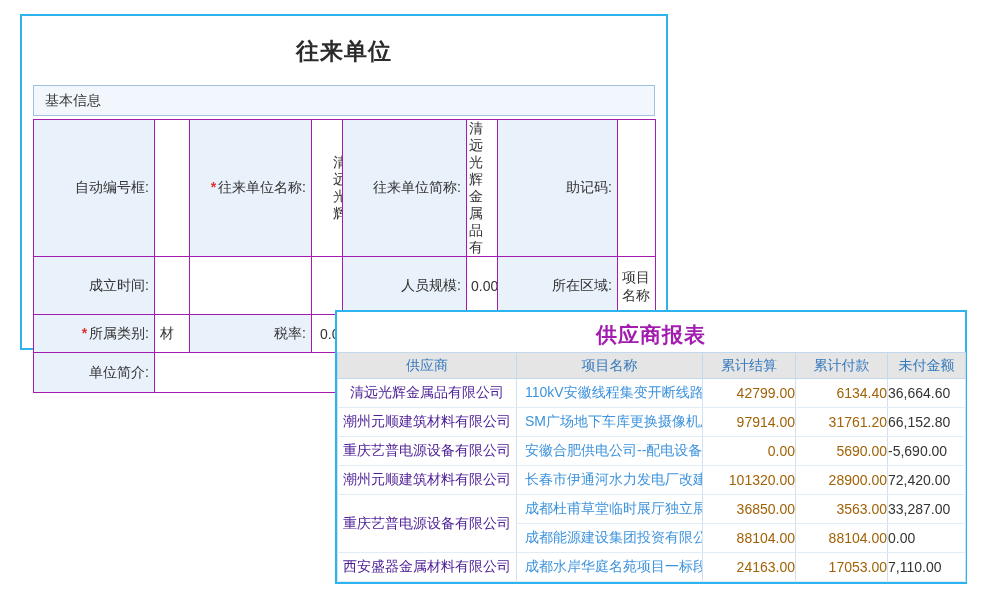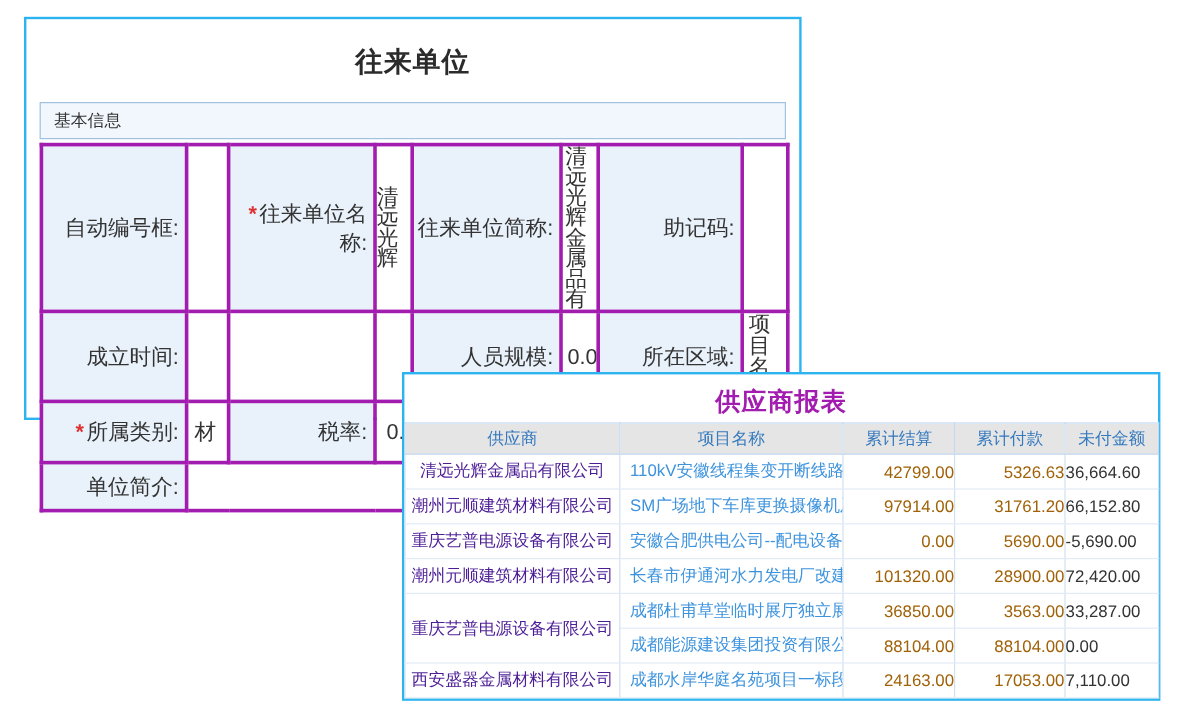--- a/index.html
+++ b/index.html
@@ -8,24 +8,24 @@
   .stage { position:relative; width:1000px; height:600px; overflow:hidden; background:#fff; }
 
   
   .panel { position:absolute; background:#fff; border:2px solid #2cb4f0; }
   #partner-panel { left:20px; top:14px; width:648px; height:336px; z-index:1; }
   #partner-title { margin-top:20px; text-align:center; font-size:23px; font-weight:bold; color:#2b2b2b; letter-spacing:1px; }
   #section-bar { position:absolute; left:11px; top:69px; width:622px; height:31px;
     background:#f1f7fd; border:1px solid #a2c1e0; font-size:14px; color:#333;
     line-height:29px; padding-left:11px; }
   #partner-table { position:absolute; left:11px; top:103px; border-collapse:collapse; table-layout:fixed; width:622px; }
-  #partner-table td { border:3px solid #a21caf; font-size:18px; color:#333; vertical-align:middle; overflow:hidden; }
+  #partner-table td { border:1px solid #a21caf; font-size:14px; color:#333; vertical-align:middle; overflow:hidden; }
   #partner-table td.lbl { background:#e9f2fb; text-align:right; padding-right:5px;margin-top:48px; }
   #partner-table td.val { background:#ffffff; text-align:left; padding-left:8px; }
-  #partner-table td.wrap1 { padding:0 0; word-break:break-all; line-height:17px; text-align:left; }
+  #partner-table td.wrap1 { padding:0 21px; word-break:break-all; line-height:17px; text-align:left; }
   #partner-table td.wrap2 { padding:0 2px; word-break:break-all; line-height:17px; text-align:left; }
   #partner-table td.wrap2b { padding:0 4px; word-break:break-all; line-height:18px; text-align:left; }
   .req { color:#e03131; margin-right:2px; font-weight:bold; }
 
   
   #report-panel { left:335px; top:310px; width:632px; height:274px; z-index:2; }
   #report-title { margin-top:9px; text-align:center; font-size:21px; font-weight:bold; color:#a21caf; letter-spacing:1px; }
   #report-table { position:absolute; left:0; top:40px; border-collapse:collapse; table-layout:fixed; width:628px; }
   #report-table th { height:26px; background:#e5e5e5; color:#3579be; font-weight:normal; font-size:14px;
     border:1px solid #c2d8ee; border-bottom:1px solid #c2d8ee; text-align:center; white-space:nowrap; overflow:hidden; }
@@ -113,21 +113,21 @@
         <th>供应商</th>
         <th>项目名称</th>
         <th>累计结算</th>
         <th>累计付款</th>
         <th>未付金额</th>
       </tr>
       <tr>
         <td class="supplier">清远光辉金属品有限公司</td>
         <td class="project">110kV安徽线程集变开断线路工程</td>
         <td class="num-blue">42799.00</td>
-        <td class="num-blue">5326.63</td>
+        <td class="num-blue">6134.40</td>
         <td class="num-dark">36,664.60</td>
       </tr>
       <tr>
         <td class="supplier">潮州元顺建筑材料有限公司</td>
         <td class="project">SM广场地下车库更换摄像机及硬</td>
         <td class="num-blue">97914.00</td>
         <td class="num-blue">31761.20</td>
         <td class="num-dark">66,152.80</td>
       </tr>
       <tr>

